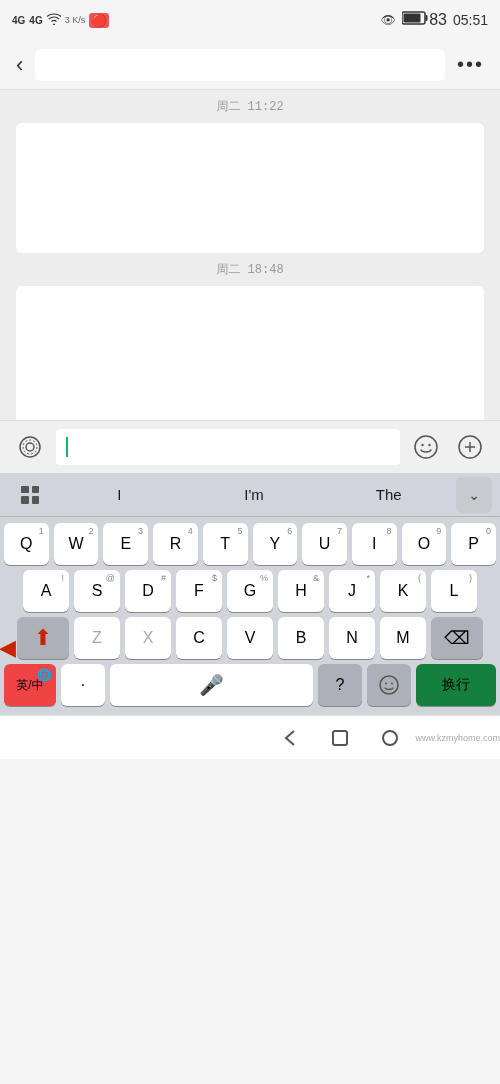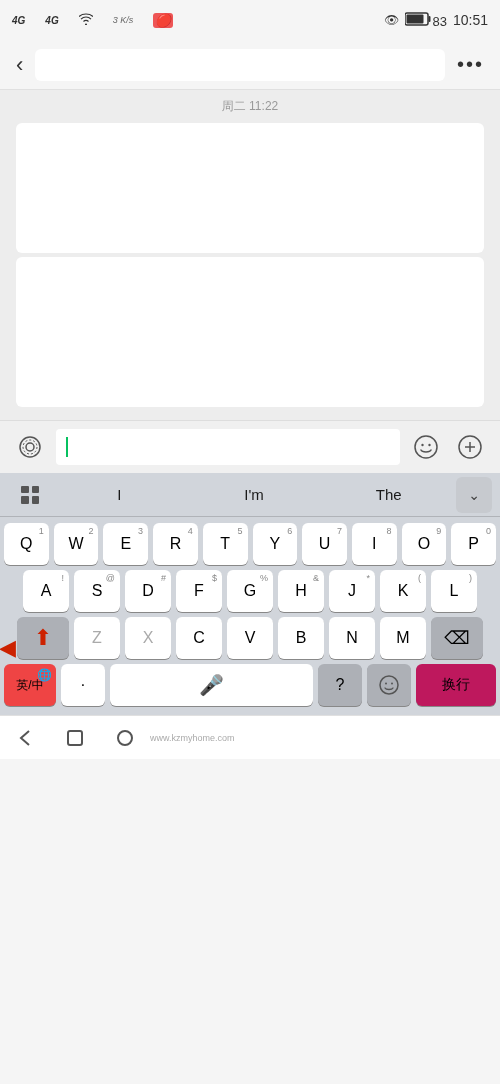--- a/index.html
+++ b/index.html
@@ -20,23 +20,22 @@
       display: flex;
       align-items: center;
       justify-content: space-between;
       padding: 0 12px;
       font-size: 12px;
       color: #333;
     }
     .status-left {
       display: flex;
       align-items: center;
-      gap: 20px;
+      gap: 4px;
       font-size: 11px;
-      font-style: italic;
     }
     .status-right {
       display: flex;
       align-items: center;
       gap: 6px;
       font-size: 12px;
     }
 
     
     .header {
@@ -223,21 +222,21 @@
       width: 52px;
       flex: none;
       min-width: 52px;
       max-width: 52px;
       background: #adb0b6;
     }
     .kb-key.return-key {
       flex: none;
       min-width: 80px;
       max-width: 80px;
-      background: #be185d;
+      background: #15803d;
       font-size: 14px;
     }
     .kb-key.num-key {
       flex: none;
       min-width: 52px;
       max-width: 52px;
       background: #adb0b6;
       font-size: 13px;
     }
     .kb-key.lang-key {
@@ -281,36 +280,37 @@
       align-items: center;
     }
 
     
     .bottom-nav {
       width: 100%;
       height: 44px;
       background: #fff;
       display: flex;
       align-items: center;
-      justify-content: flex-start;
+      justify-content: flex-end;
       border-top: 1px solid #e0e0e0;
     }
     .bottom-nav-btn {
       width: 50px;
       height: 30px;
       display: flex;
       align-items: center;
       justify-content: center;
       font-size: 20px;
     }
 
     .chat-scroll {
       height: 330px;
       background: #ededed;
       overflow: hidden;
+      font-family: Liberation Mono, monospace;
     }
 
     
     .globe-icon {
       font-size: 12px;
       position: absolute;
       top: 4px;
       right: 4px;
     }
   </style>
@@ -333,35 +333,36 @@
     <span style="font-size:13px;background:#e55;color:#fff;border-radius:3px;padding:0 2px;">🔴</span>
   </div>
   <div class="status-right">
     <span>👁</span>
     <span>
       <svg width="26" height="14" viewBox="0 0 26 14">
           <rect x="0" y="1" width="23" height="12" rx="2" ry="2" fill="none" stroke="#333" stroke-width="1.5"></rect>
           <rect x="23.5" y="4" width="2" height="6" rx="1" fill="#333"></rect>
           <rect x="1.5" y="2.5" width="17" height="9" rx="1" fill="#333"></rect>
         </svg>
-      <span style="font-size:13px;margin-left:-2px;">83</span>
+      <span style="font-size:16px;margin-left:-2px;">83</span>
     </span>
-    <span style="font-size:14px;font-weight:500;">10:51</span>
+    <span style="font-size:14px;font-weight:500;">05:51</span>
   </div>
 </div>
 
 <div class="header">
   <span class="header-back">‹</span>
   <div class="header-title-box"></div>
   <span class="header-more">•••</span>
 </div>
 
 <div class="chat-scroll">
   <div class="timestamp">周二 11:22</div>
   <div class="message-bubble"></div>
+  <div class="timestamp">周二 18:48</div>
   <div class="message-bubble" style="min-height:150px;"></div>
 </div>
 
 <div class="input-area">
   <div class="voice-btn">
     <svg width="24" height="24" viewBox="0 0 24 24" fill="none">
       <circle cx="12" cy="12" r="10" stroke="#555" stroke-width="1.5"></circle>
       <circle cx="12" cy="12" r="4" fill="none" stroke="#555" stroke-width="1.5"></circle>
       <circle cx="12" cy="12" r="7" fill="none" stroke="#555" stroke-width="1" stroke-dasharray="2 2"></circle>
     </svg>

